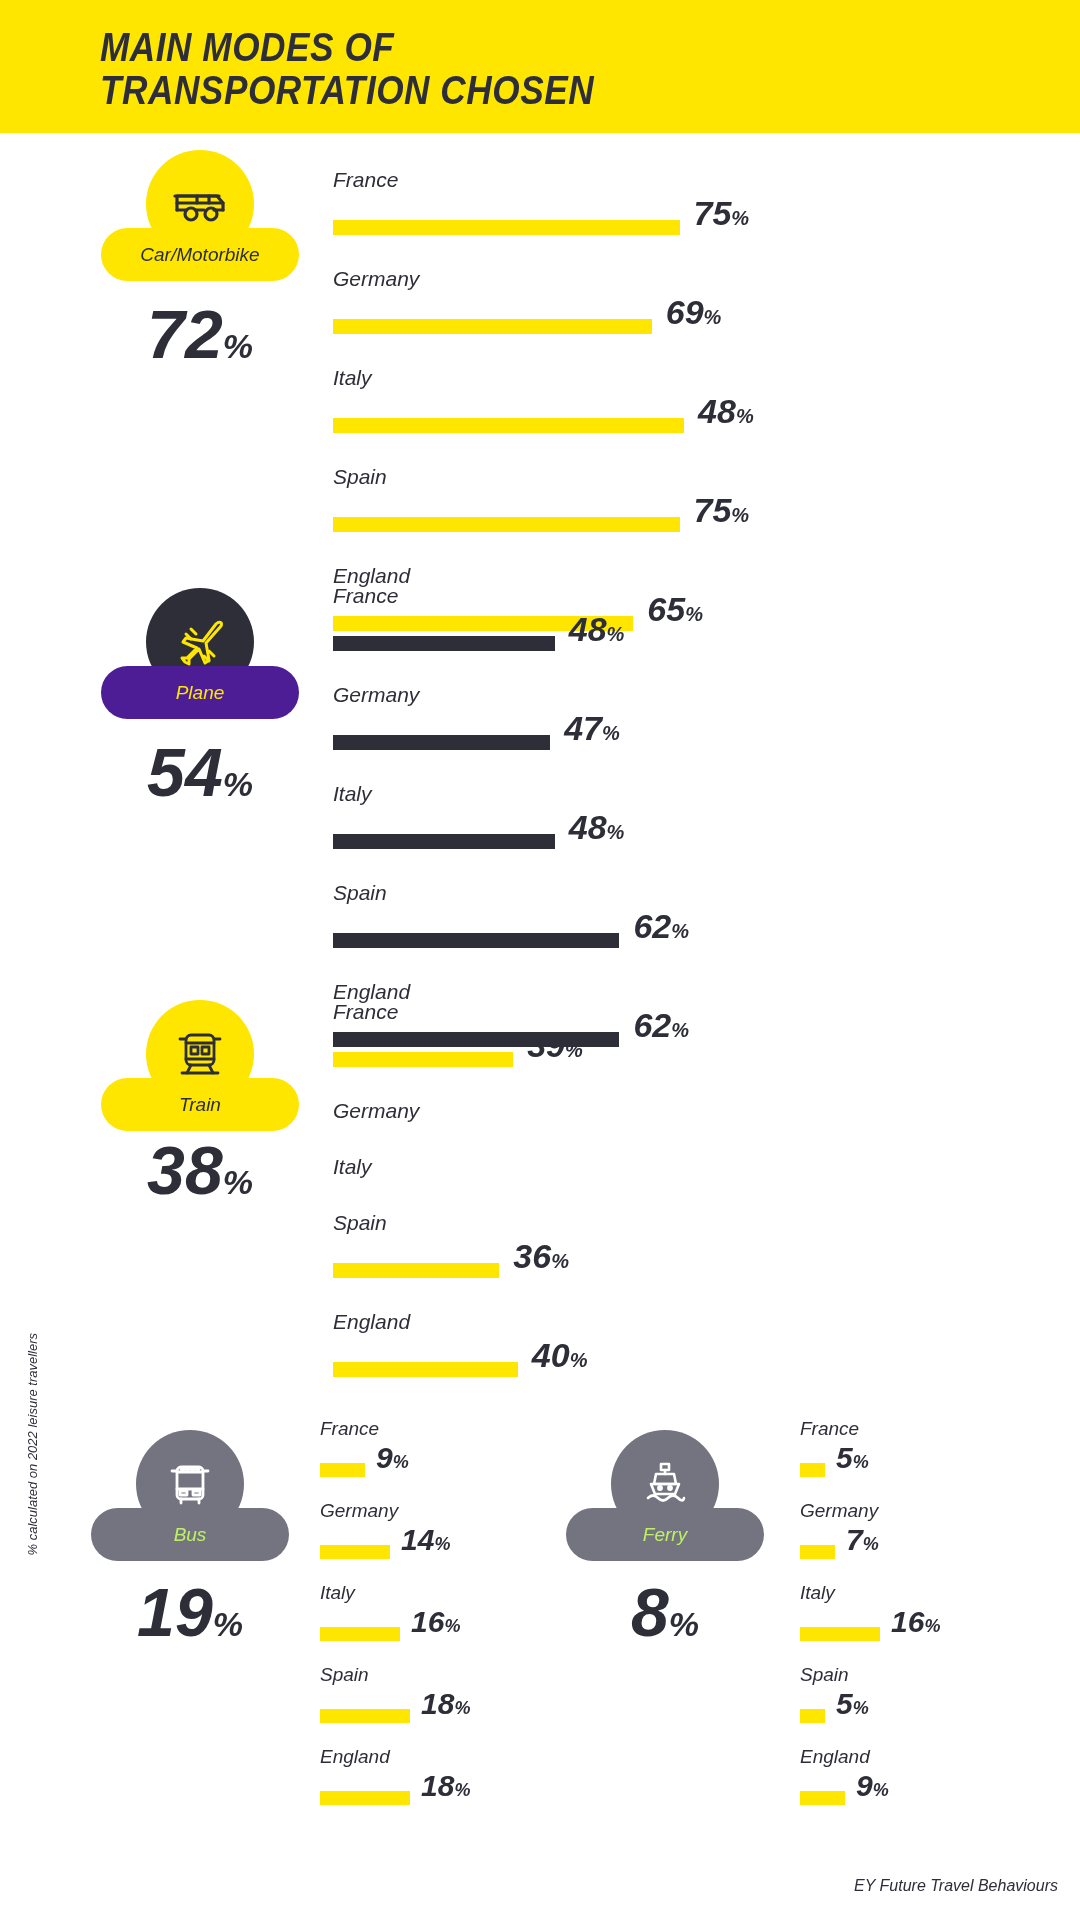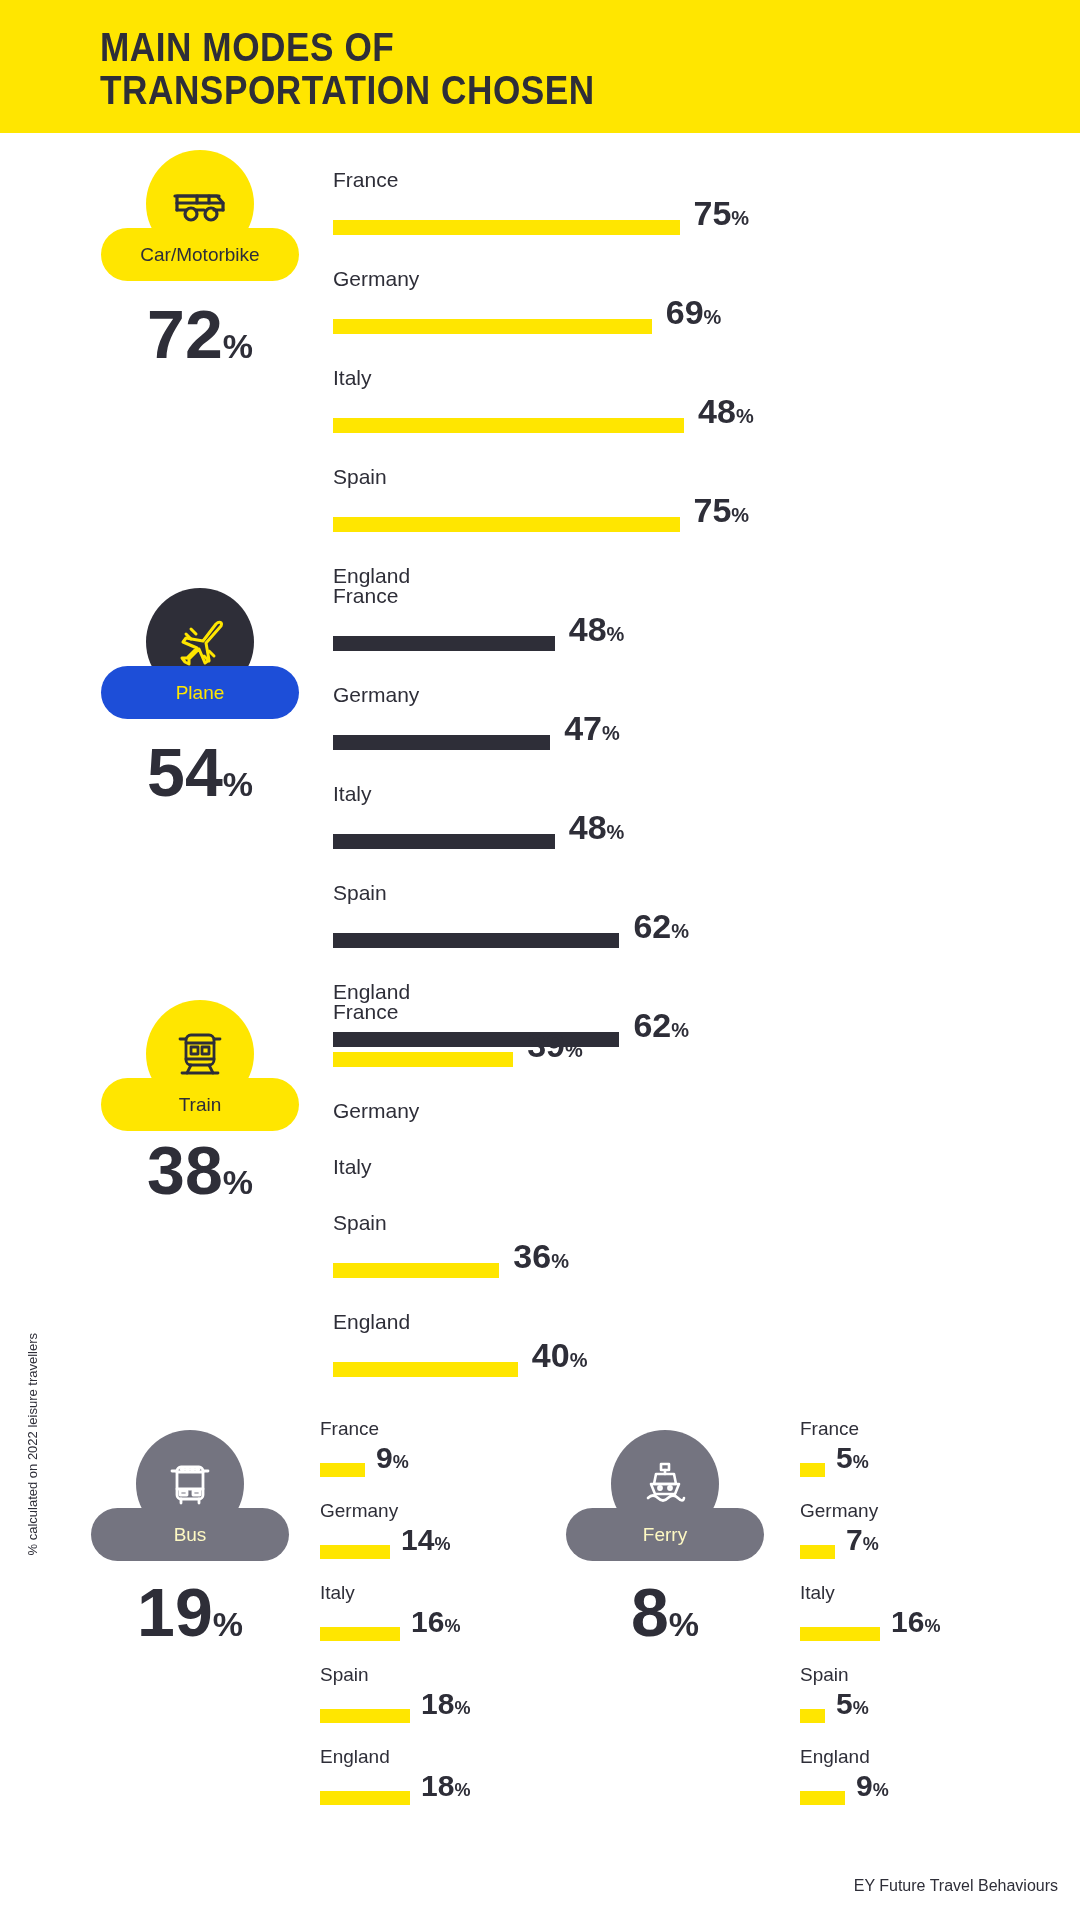--- a/index.html
+++ b/index.html
@@ -2,21 +2,21 @@
 <html><head>
 <meta charset="utf-8">
 <style>
   * { box-sizing: border-box; margin: 0; padding: 0; }
   html, body {
     width: 1080px; height: 1920px;
     background: #ffffff;
     font-family: "Liberation Sans", sans-serif;
     overflow: hidden;
   }
-  .page { position: relative; width: 1080px; height: 1920px; background:#fff; }
+  .page { position: relative; width: 1080px; height: 1920px; background:#fff;font-style:italic; }
 
   
   .header {
     position: absolute; left: 0; top: 0;
     width: 1080px; height: 133px;
     background: #FFE600;
   }
   .header-title {
     position: absolute; left: 100px; top: 26px;
     color: #2E2E38;
@@ -63,24 +63,24 @@
     line-height: 68px;
     white-space: nowrap;
   }
   .badge-total .pct { font-size: 34px; font-weight: bold; }
 
   
   .theme-yellow .badge-circle { background: #FFE600; }
   .theme-yellow .badge-pill   { background: #FFE600; color: #2E2E38; }
   
   .theme-dark .badge-circle { background: #2E2E38; }
-  .theme-dark .badge-pill   { background: #1d4ed8; color: #FFE600; }
+  .theme-dark .badge-pill   { background: #4c1d95; color: #FFE600; }
   
   .theme-gray .badge-circle { background: #747480; }
-  .theme-gray .badge-pill   { background: #747480; color: #fef9c3; }
+  .theme-gray .badge-pill   { background: #747480; color: #bef264; }
 
   
   .bars { position: absolute; }
   .bar-row { position: relative; }
   .bar-label {
     color: #2E2E38;
     font-size: 21px;
     line-height: 24px;
     margin-bottom: 4px;
     white-space: nowrap;
@@ -182,20 +182,24 @@
         </div>
         <div class="bar-row" style="margin-bottom: 32px;">
           <div class="bar-label">Spain</div>
           <div class="bar-line">
             <div class="bar-fill" style="width: 346.5px;"></div>
             <div class="bar-value"><span>75</span><span class="pct">%</span></div>
           </div>
         </div>
         <div class="bar-row" style="margin-bottom: 32px;">
           <div class="bar-label">England</div>
+          <div class="bar-line">
+            <div class="bar-fill" style="width: 300.3px;"></div>
+            <div class="bar-value"><span>65</span><span class="pct">%</span></div>
+          </div>
         </div>
       </div>
       <div class="badge-wrap theme-dark" style="left: 200px; top: 588px; width: 0px;">
         <div class="badge-circle">
           <span style="color: rgb(255, 230, 0); display: block;">
             <svg width="54" height="54" viewBox="0 0 54 54" fill="none" stroke="currentColor" stroke-width="3" stroke-linecap="round" stroke-linejoin="round">
       <path d="M43 9 C46 6 50 7 48 11 L33 28 L36 45 L32 48 L26 34 L16 44 L16 49 L12 47 L9 43 L14 43 L24 33 L10 27 L13 23 L30 26 Z"></path>
       <path d="M18 14 L23 19"></path>
               <path d="M13 19 L18 24"></path>
       <path d="M36 36 L41 41"></path>

